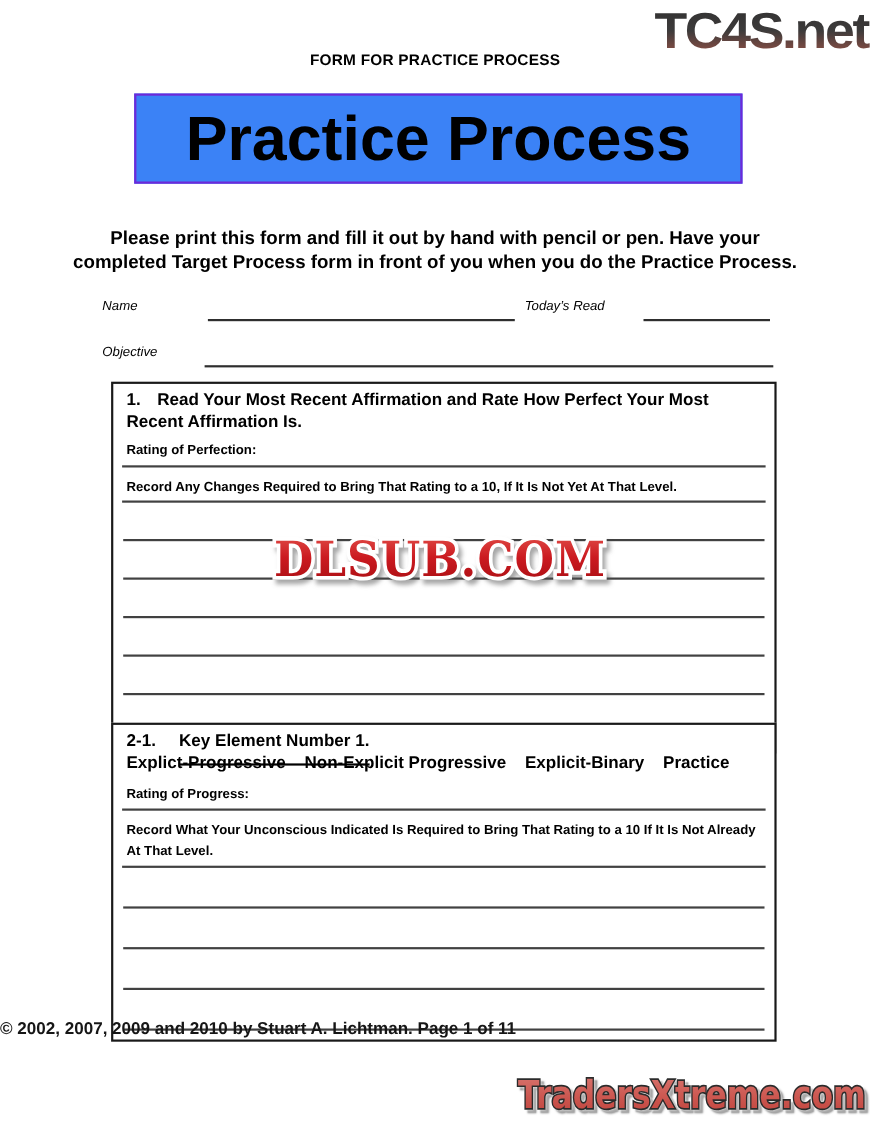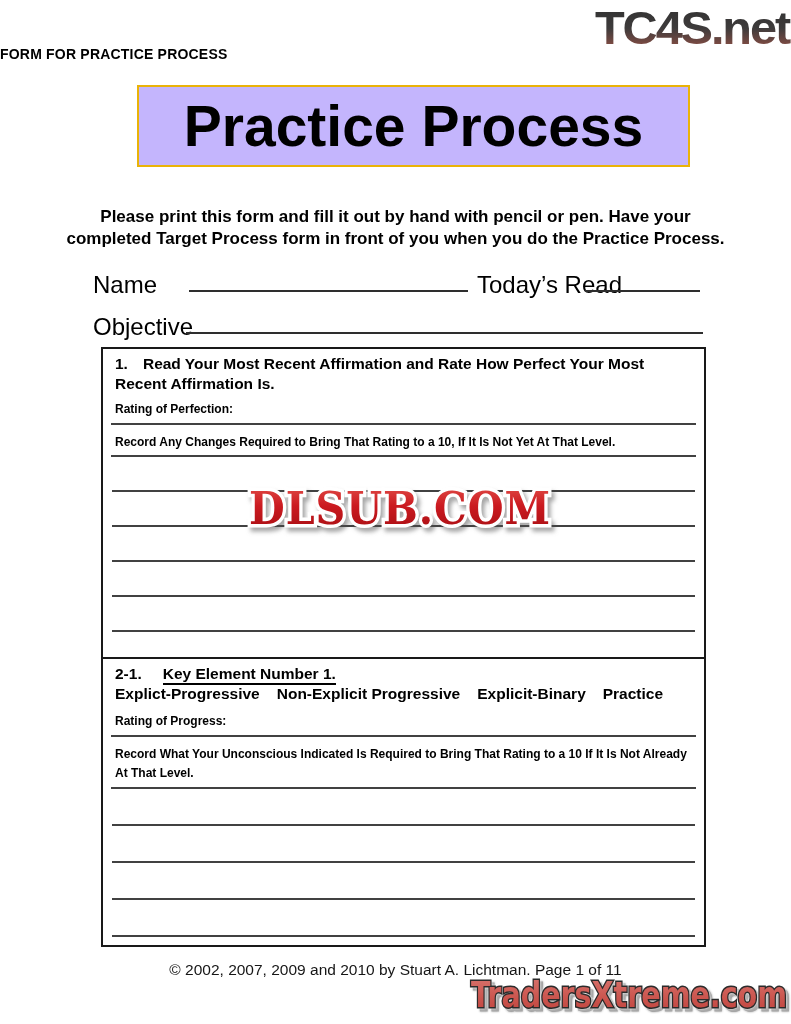--- a/index.html
+++ b/index.html
@@ -3,64 +3,64 @@
 <meta charset="utf-8">
 <style>
   html,body{margin:0;padding:0;background:#ffffff;}
   .page{
     position:relative;width:791px;height:1024px;background:#ffffff;
     font-family:"Liberation Sans",sans-serif;color:#000;overflow:hidden;
   }
   
   .tc4s{position:absolute;top:2px;right:0;width:200px;height:52px;}
   
-  .kicker{position:absolute;top:46px;left:0;width:100%;text-align:left;
+  .kicker{position:absolute;top:46px;left:0;width:100%;text-align:center;
           font-size:14px;font-weight:bold;letter-spacing:.2px;}
   
-  .title-box{position:absolute;left:137px;top:85px;width:553px;height:82px;
-             border:2px solid #eab308;display:flex;align-items:center;justify-content:center;
-             box-sizing:border-box;background:#c4b5fd;}
+  .title-box{position:absolute;left:122px;top:85px;width:553px;height:82px;
+             border:2px solid #6d28d9;display:flex;align-items:center;justify-content:center;
+             box-sizing:border-box;background:#3b82f6;}
   .title-box h1{margin:0;font-size:57px;font-weight:bold;letter-spacing:0;}
   
   .instructions{position:absolute;top:186px;left:50%;transform:translateX(-50%);
                 width:660px;text-align:center;font-size:17px;font-weight:bold;line-height:21.5px;margin-top:20px;}
   
-  .field-label{position:absolute;font-size:24px;}
+  .field-label{position:absolute;font-size:12px;font-style:italic;}
   .lbl-name{left:93px;top:271px;}
   .lbl-date{left:477px;top:271px;}
   .lbl-objective{left:93px;top:313px;}
   .fill-line{position:absolute;border-bottom:2px solid #2e2e2e;height:20px;}
   .line-name{left:189px;top:270px;width:279px;}
   .line-date{left:585px;top:270px;width:115px;}
   .line-objective{left:186px;top:312px;width:517px;}
   
   .section{position:absolute;left:101px;width:605px;border:2px solid #191919;
            box-sizing:border-box;background:#fff;}
   .sec1{top:347px;height:338px;}
   .sec2{top:657px;height:290px;}
   .sec-head{margin:5px 12px 0 12px;font-size:15.5px;font-weight:bold;line-height:19.5px;}
   .sec-num{margin-right:15px;}
   .sec-num2{margin-right:21px;}
-  .underlined{border-bottom:2px solid #000;padding-bottom:1px;}
+  .underlined{border-bottom:2px solid #000;padding-bottom:12px;}
   .options{margin:0 12px 2px 12px;font-size:15.5px;font-weight:bold;line-height:19.5px;}
   .options .option{margin-right:17px;}
   .options .option:last-child{margin-right:0;}
   .rule-block{margin:0 8px;padding:7px 2px 3px 4px;border-bottom:2px solid #414141;
               font-size:12px;font-weight:bold;line-height:19.5px;}
   .rule-block.record{padding-top:8px;}
   .blank-line{height:33px;border-bottom:2px solid #414141;margin:0 9px;}
   .sec2 .blank-line{height:35px;}
   
   .dlsub{position:absolute;left:240px;top:477px;width:320px;height:64px;
          filter:drop-shadow(3px 4px 2px rgba(80,80,80,.5));}
   .tx{position:absolute;left:464px;top:966px;width:330px;height:58px;
       filter:drop-shadow(0 0 1px #ffffff) drop-shadow(3px 3px 0 rgba(150,150,150,.85));}
   
-  .footer{position:absolute;top:961px;left:0;width:100%;text-align:center;
-          font-size:15.5px;color:#161616;}
+  .footer{position:absolute;top:927px;left:0;width:100%;text-align:left;
+          font-size:15.5px;color:#161616;font-weight:bold;}
 </style>
 </head>
 <body>
 
 <div class="page">
 
   <svg class="tc4s" viewBox="0 0 200 52">
     <defs>
       <linearGradient id="tcg" x1="0" y1="0" x2="0" y2="1">
         <stop offset="0" stop-color="#303030"></stop>

